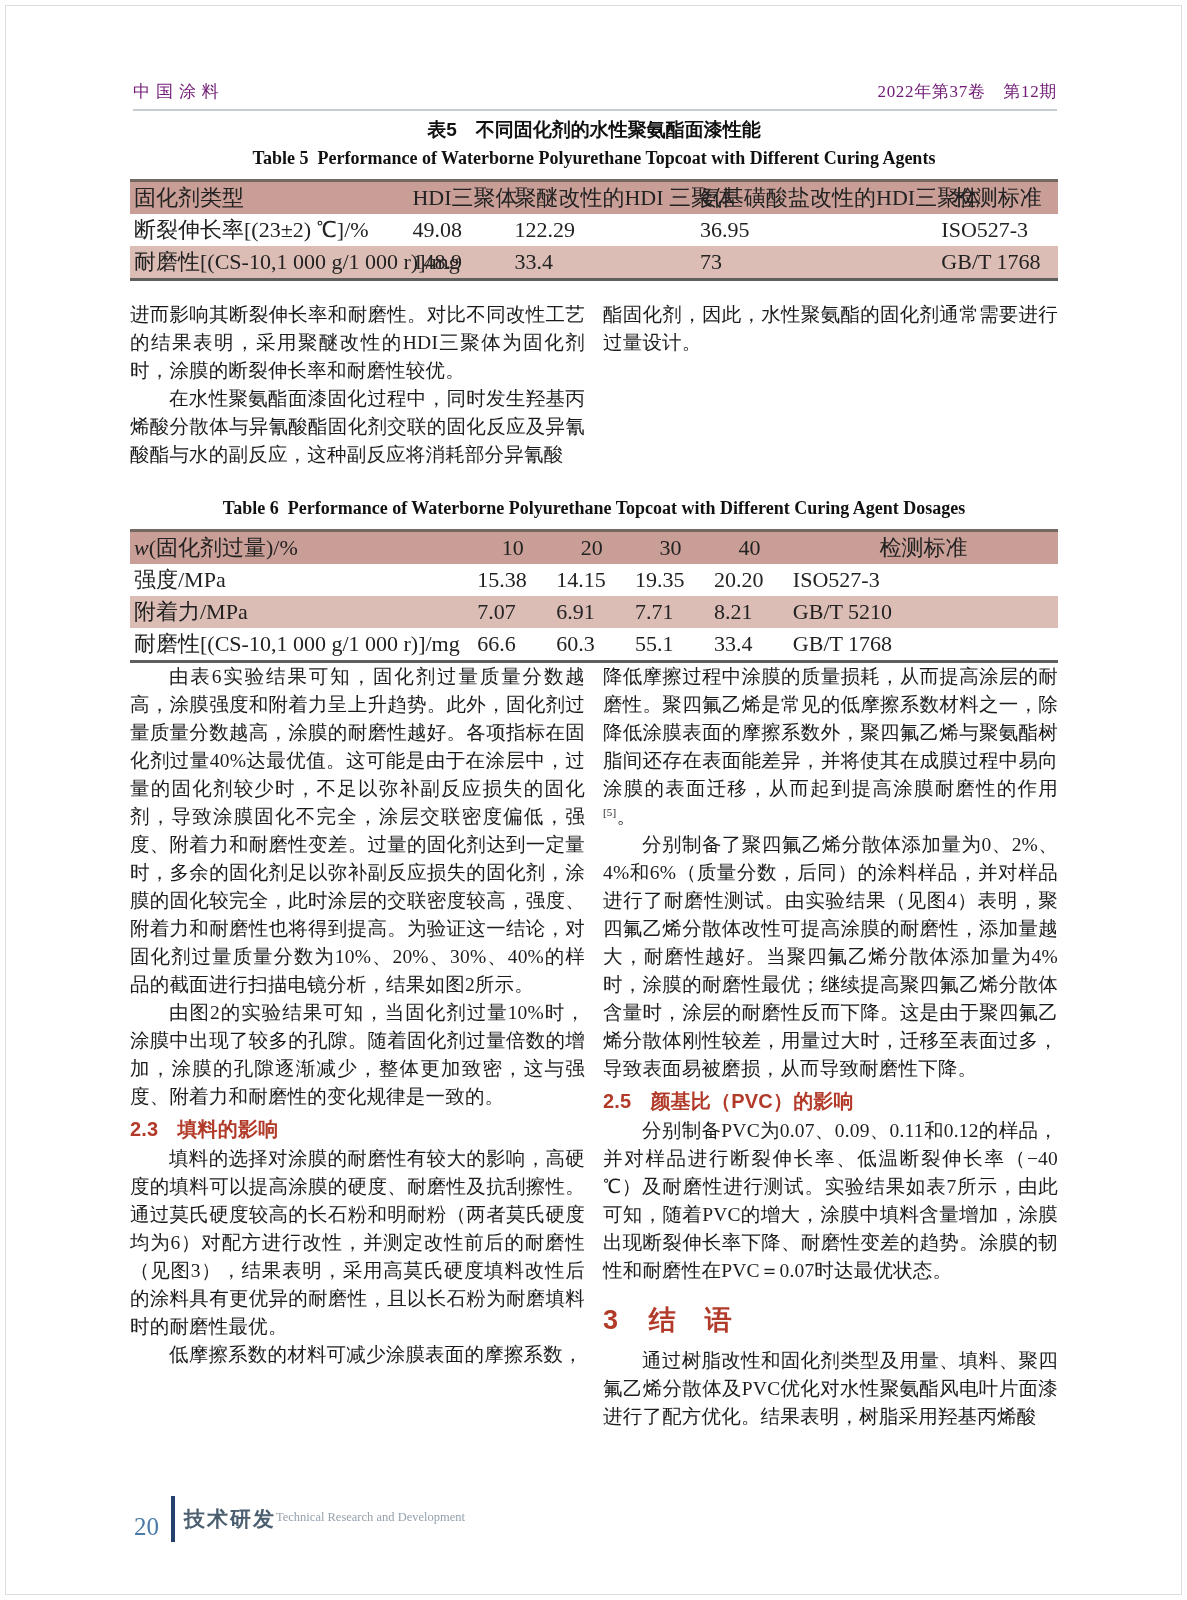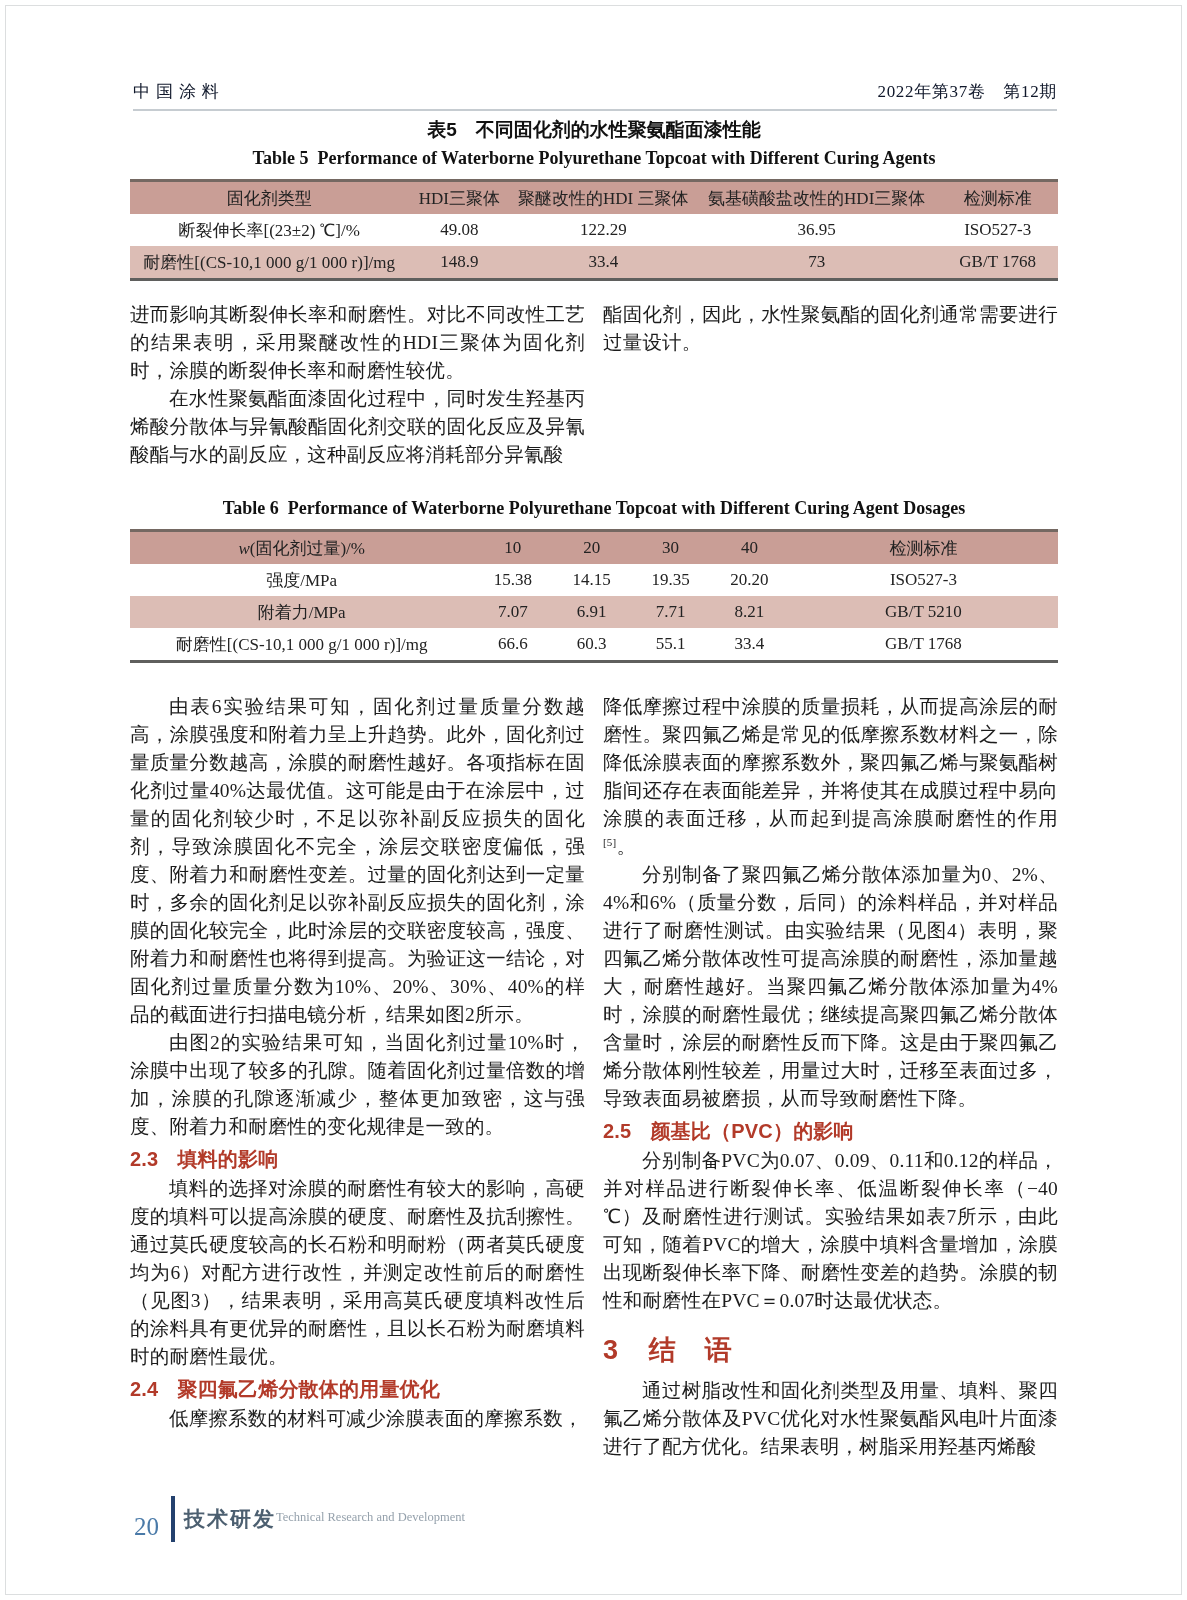--- a/index.html
+++ b/index.html
@@ -4,46 +4,46 @@
 <style>
   html,body{margin:0;padding:0;background:#ffffff;}
   .page{position:relative;width:1187px;height:1600px;background:#ffffff;overflow:hidden;
         font-family:"Liberation Serif",serif;color:#1c1c1c;}
   .page-frame{position:absolute;inset:5px;border:1px solid #dcdedf;pointer-events:none;}
 
   
   .runhead{position:absolute;top:80px;left:133px;width:924px;display:flex;
            justify-content:space-between;align-items:flex-end;
            border-bottom:2px solid #c6ccd1;padding-bottom:6px;
-           color:#0f172a;font-size:17px;}
+           color:#701a75;font-size:17px;}
   .journal{letter-spacing:0.35em;}
   .issue{letter-spacing:0.04em;}
 
   
   .content{position:absolute;left:130px;top:117px;width:928px;}
 
   .cap-cn{font-family:"Liberation Sans",sans-serif;font-weight:bold;font-size:19px;
           text-align:center;color:#111;line-height:26px;}
   .cap-en{font-family:"Liberation Serif",serif;font-weight:bold;font-size:18px;
           text-align:center;color:#111;line-height:26px;margin-top:2px;}
 
   table.data-table{width:100%;border-collapse:collapse;table-layout:fixed;margin-top:8px;
           border-top:3px solid #746862;border-bottom:3px solid #5f5f5d;}
-  table.data-table th,table.data-table td{height:30px;font-size:17px;font-weight:normal;
-          text-align:center;color:#222;padding:1px 4px;white-space:nowrap;overflow:visible;}
+  table.data-table th,table.data-table td{height:30px;font-size:22px;font-weight:normal;
+          color:#222;padding:1px 4px;white-space:nowrap;overflow:visible;}
   .row-head{background:#c99e96;}
   .row-pink{background:#dcbdb5;}
   .cell-label{text-align:left;padding-left:10px;}
   .w-italic{font-style:italic;}
 
   .t6caps{margin-top:26px;}
 
   .two-col{display:flex;gap:18px;}
   .intro-cols{margin-top:20px;}
-  .main-cols{margin-top:30px;}
+  .main-cols{}
   .col{width:455px;font-size:19.5px;line-height:28px;text-align:justify;
        letter-spacing:0.2px;color:#1c1c1c;}
   .col p{margin:0;text-indent:2em;}
   .col p.noindent{text-indent:0;}
   sup{font-size:11px;line-height:0;}
 
   .h-sub{font-family:"Liberation Sans",sans-serif;font-weight:bold;font-size:20px;
          color:#b23a29;line-height:28px;margin:4px 0 2px;}
   .h-sub .h-num{margin-right:0.95em;}
   .h-big{font-family:"Liberation Sans",sans-serif;font-weight:bold;font-size:27px;
@@ -174,23 +174,20 @@
     </table>
 
     <div class="two-col main-cols">
       <div class="col">
         <p>由表6实验结果可知，固化剂过量质量分数越高，涂膜强度和附着力呈上升趋势。此外，固化剂过量质量分数越高，涂膜的耐磨性越好。各项指标在固化剂过量40%达最优值。这可能是由于在涂层中，过量的固化剂较少时，不足以弥补副反应损失的固化剂，导致涂膜固化不完全，涂层交联密度偏低，强度、附着力和耐磨性变差。过量的固化剂达到一定量时，多余的固化剂足以弥补副反应损失的固化剂，涂膜的固化较完全，此时涂层的交联密度较高，强度、附着力和耐磨性也将得到提高。为验证这一结论，对固化剂过量质量分数为10%、20%、30%、40%的样品的截面进行扫描电镜分析，结果如图2所示。</p>
         <p>由图2的实验结果可知，当固化剂过量10%时，涂膜中出现了较多的孔隙。随着固化剂过量倍数的增加，涂膜的孔隙逐渐减少，整体更加致密，这与强度、附着力和耐磨性的变化规律是一致的。</p>
         <div class="h-sub">
           <span class="h-num">2.3</span><span>填料的影响</span>
         </div>
         <p>填料的选择对涂膜的耐磨性有较大的影响，高硬度的填料可以提高涂膜的硬度、耐磨性及抗刮擦性。通过莫氏硬度较高的长石粉和明耐粉（两者莫氏硬度均为6）对配方进行改性，并测定改性前后的耐磨性（见图3），结果表明，采用高莫氏硬度填料改性后的涂料具有更优异的耐磨性，且以长石粉为耐磨填料时的耐磨性最优。</p>
-        <div class="h-sub">
-          <span class="h-num">2.4</span><span>聚四氟乙烯分散体的用量优化</span>
-        </div>
         <p>低摩擦系数的材料可减少涂膜表面的摩擦系数，</p>
       </div>
       <div class="col">
         <p class="noindent"><span>降低摩擦过程中涂膜的质量损耗，从而提高涂层的耐磨性。聚四氟乙烯是常见的低摩擦系数材料之一，除降低涂膜表面的摩擦系数外，聚四氟乙烯与聚氨酯树脂间还存在表面能差异，并将使其在成膜过程中易向涂膜的表面迁移，从而起到提高涂膜耐磨性的作用</span><sup>[5]</sup><span>。</span></p>
         <p>分别制备了聚四氟乙烯分散体添加量为0、2%、4%和6%（质量分数，后同）的涂料样品，并对样品进行了耐磨性测试。由实验结果（见图4）表明，聚四氟乙烯分散体改性可提高涂膜的耐磨性，添加量越大，耐磨性越好。当聚四氟乙烯分散体添加量为4%时，涂膜的耐磨性最优；继续提高聚四氟乙烯分散体含量时，涂层的耐磨性反而下降。这是由于聚四氟乙烯分散体刚性较差，用量过大时，迁移至表面过多，导致表面易被磨损，从而导致耐磨性下降。</p>
         <div class="h-sub">
           <span class="h-num">2.5</span><span>颜基比（PVC）的影响</span>
         </div>
         <p>分别制备PVC为0.07、0.09、0.11和0.12的样品，并对样品进行断裂伸长率、低温断裂伸长率（−40 ℃）及耐磨性进行测试。实验结果如表7所示，由此可知，随着PVC的增大，涂膜中填料含量增加，涂膜出现断裂伸长率下降、耐磨性变差的趋势。涂膜的韧性和耐磨性在PVC＝0.07时达最优状态。</p>
         <div class="h-big">

